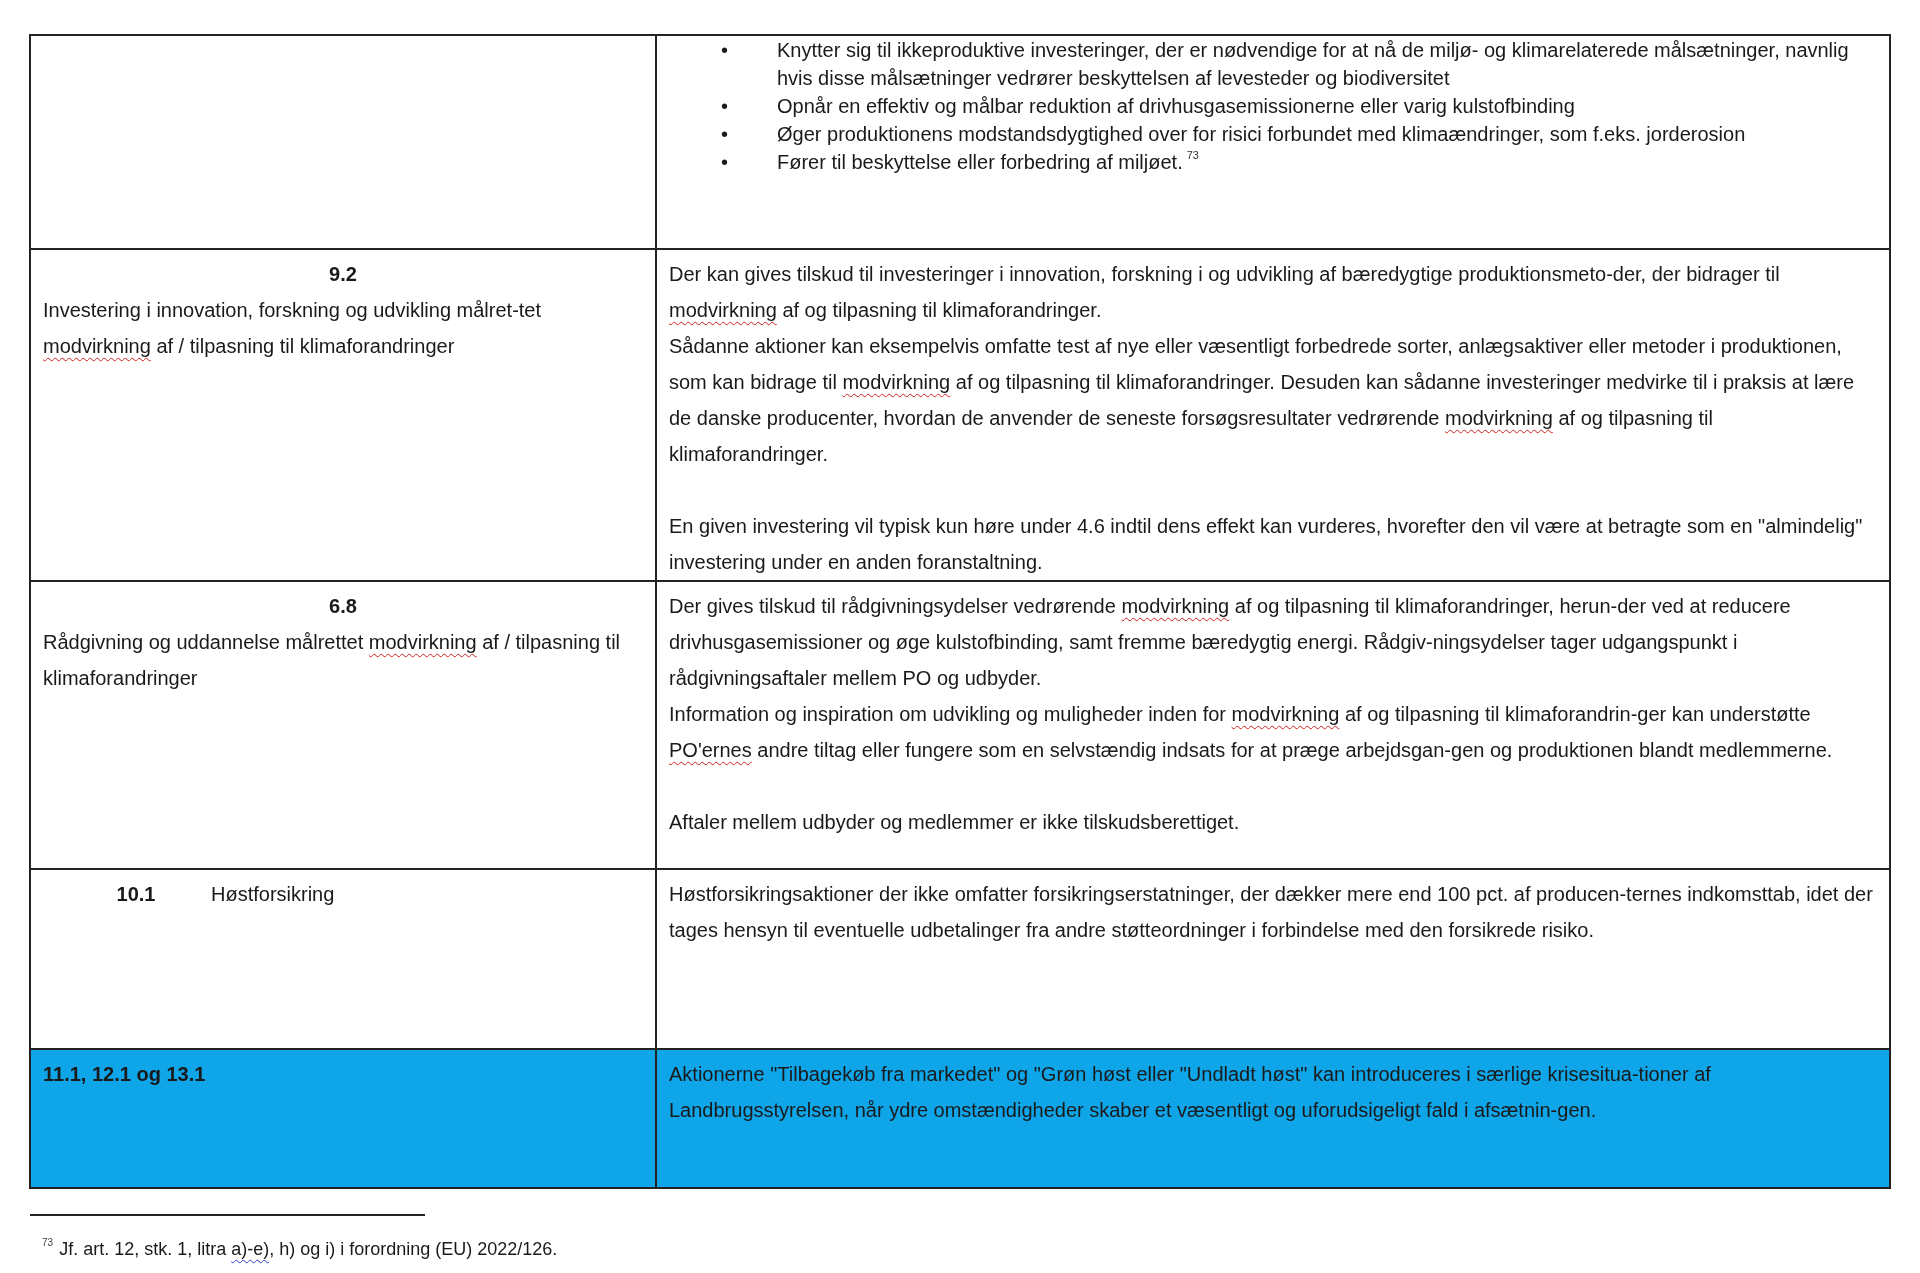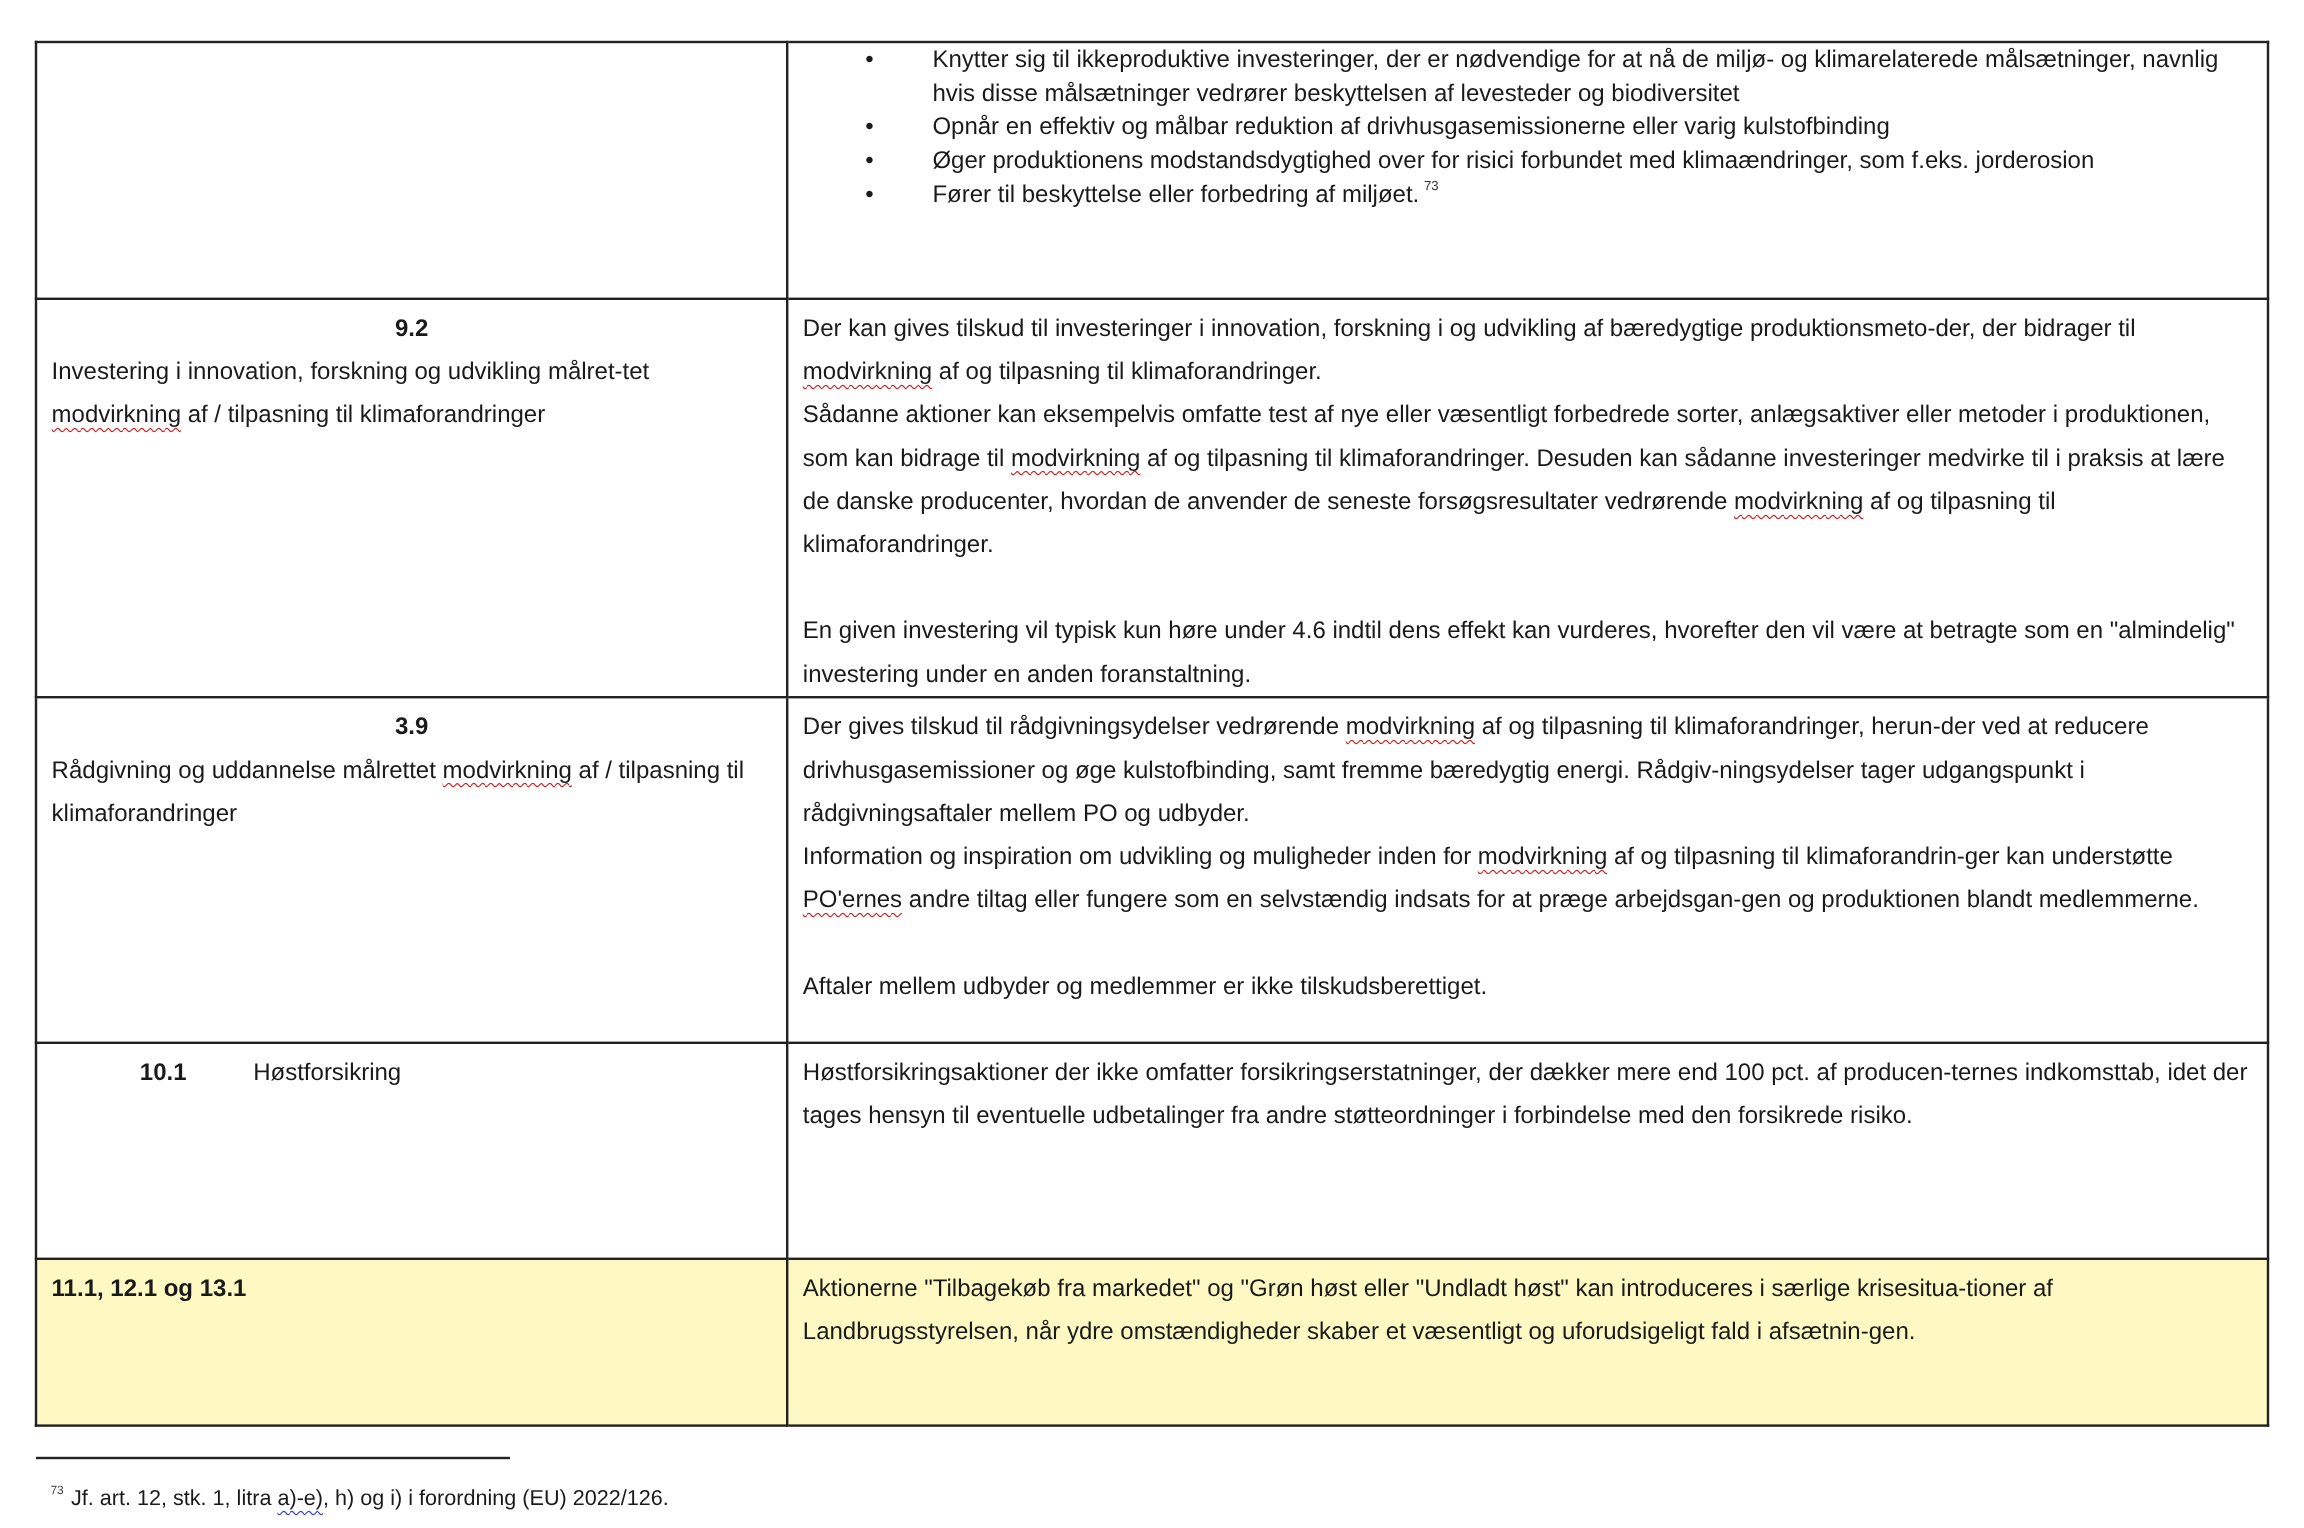--- a/index.html
+++ b/index.html
@@ -32,21 +32,21 @@
     padding: 6px 12px 0 12px;
     font-size: 20px;
     line-height: 36px;
     box-sizing: border-box;
   }
   .doc-table tr.r0 { height: 214px; }
   .doc-table tr.r1 { height: 321px; }
   .doc-table tr.r2 { height: 288px; }
   .doc-table tr.r3 { height: 180px; }
   .doc-table tr.r4 { height: 139px; }
-  .doc-table tr.shaded td { background: #fef9c3; }
+  .doc-table tr.shaded td { background: #0ea5e9; }
 
   .measure-num { font-weight: bold; text-align: center; }
   .measure-inline { display: flex; margin-left: 18px; }
   .measure-inline .measure-num { width: 150px; }
 
   .bullets {
     list-style: none;
     margin: 0;
     padding: 0;
     line-height: 28px;
@@ -149,21 +149,21 @@
     <td>
       <p class="para"><span>Der kan gives tilskud til investeringer i innovation, forskning i og udvikling af bæredygtige produktionsmeto-der, der bidrager til </span><span class="spell">modvirkning</span><span> af og tilpasning til klimaforandringer.</span></p>
       <p class="para"><span>Sådanne aktioner kan eksempelvis omfatte test af nye eller væsentligt forbedrede sorter, anlægsaktiver eller metoder i produktionen, som kan bidrage til </span><span class="spell">modvirkning</span><span> af og tilpasning til klimaforandringer. Desuden kan sådanne investeringer medvirke til i praksis at lære de danske producenter, hvordan de anvender de seneste forsøgsresultater vedrørende </span><span class="spell">modvirkning</span><span> af og tilpasning til klimaforandringer.</span></p>
       <div class="para-gap"></div>
       <p class="para">En given investering vil typisk kun høre under 4.6 indtil dens effekt kan vurderes, hvorefter den vil være at betragte som en "almindelig" investering under en anden foranstaltning.</p>
     </td>
   </tr>
 
   <tr class="r2">
     <td>
-      <div class="measure-num">3.9</div>
+      <div class="measure-num">6.8</div>
       <div><span>Rådgivning og uddannelse målrettet </span><span class="spell">modvirkning</span><span> af / tilpasning til klimaforandringer</span></div>
     </td>
     <td>
       <p class="para"><span>Der gives tilskud til rådgivningsydelser vedrørende </span><span class="spell">modvirkning</span><span> af og tilpasning til klimaforandringer, herun-der ved at reducere drivhusgasemissioner og øge kulstofbinding, samt fremme bæredygtig energi. Rådgiv-ningsydelser tager udgangspunkt i rådgivningsaftaler mellem PO og udbyder.</span></p>
       <p class="para"><span>Information og inspiration om udvikling og muligheder inden for </span><span class="spell">modvirkning</span><span> af og tilpasning til klimaforandrin-ger kan understøtte </span><span class="spell">PO'ernes</span><span> andre tiltag eller fungere som en selvstændig indsats for at præge arbejdsgan-gen og produktionen blandt medlemmerne.</span></p>
       <div class="para-gap"></div>
       <p class="para">Aftaler mellem udbyder og medlemmer er ikke tilskudsberettiget.</p>
     </td>
   </tr>
 

